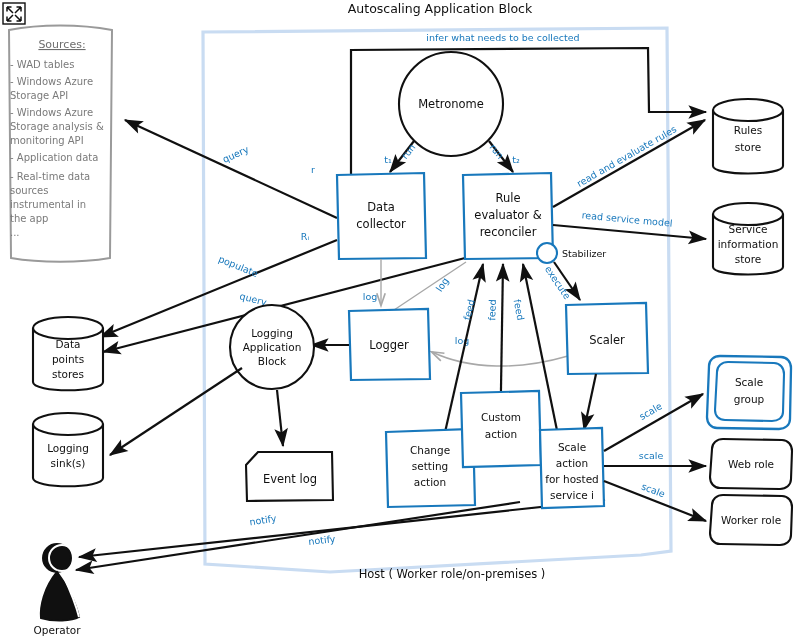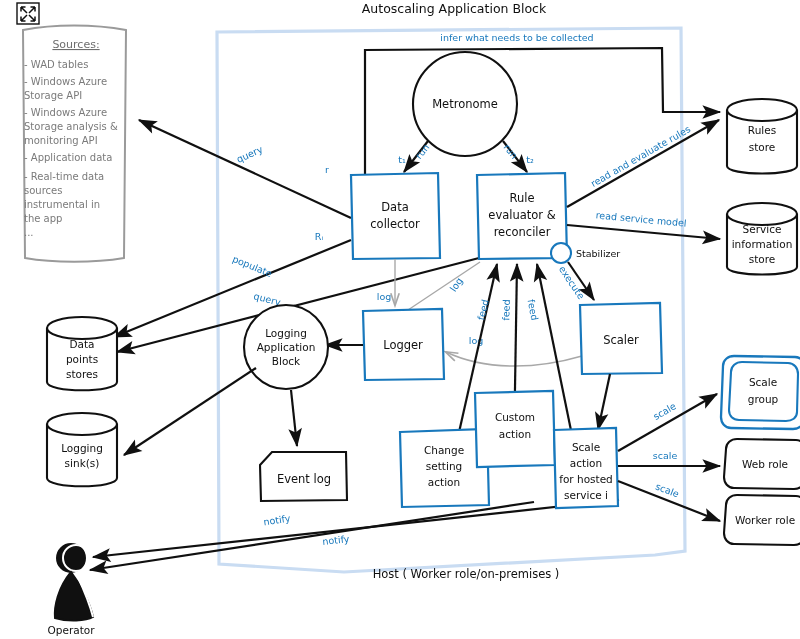--- a/index.html
+++ b/index.html
@@ -10,21 +10,21 @@
   }
   body {
     width: 800px;
     height: 639px;
     font-family: "DejaVu Sans", sans-serif;
     overflow: hidden;
     position: relative;
   }
   #diagram-root {
     position: absolute;
-    left: 14px; top: 0;
+    left: 0; top: 0;
     width: 648px;
     height: 639px;
   }
   svg#canvas {
     display: block;
     width: 800px;
     height: 639px;
   }
   .node-label {
     font-family: "DejaVu Sans", sans-serif;

